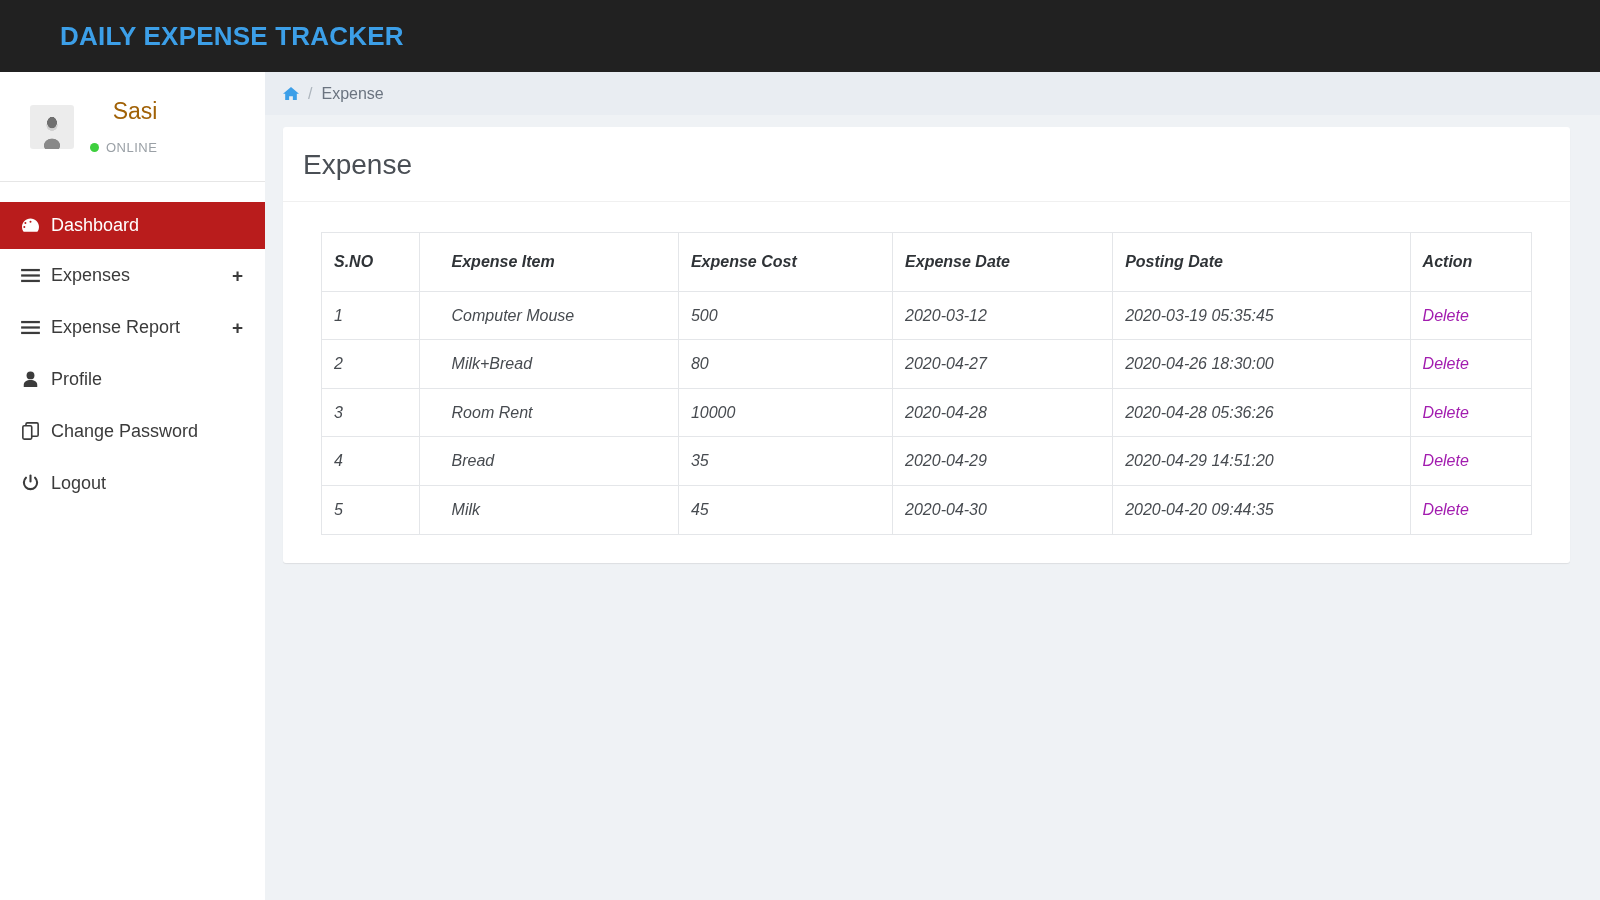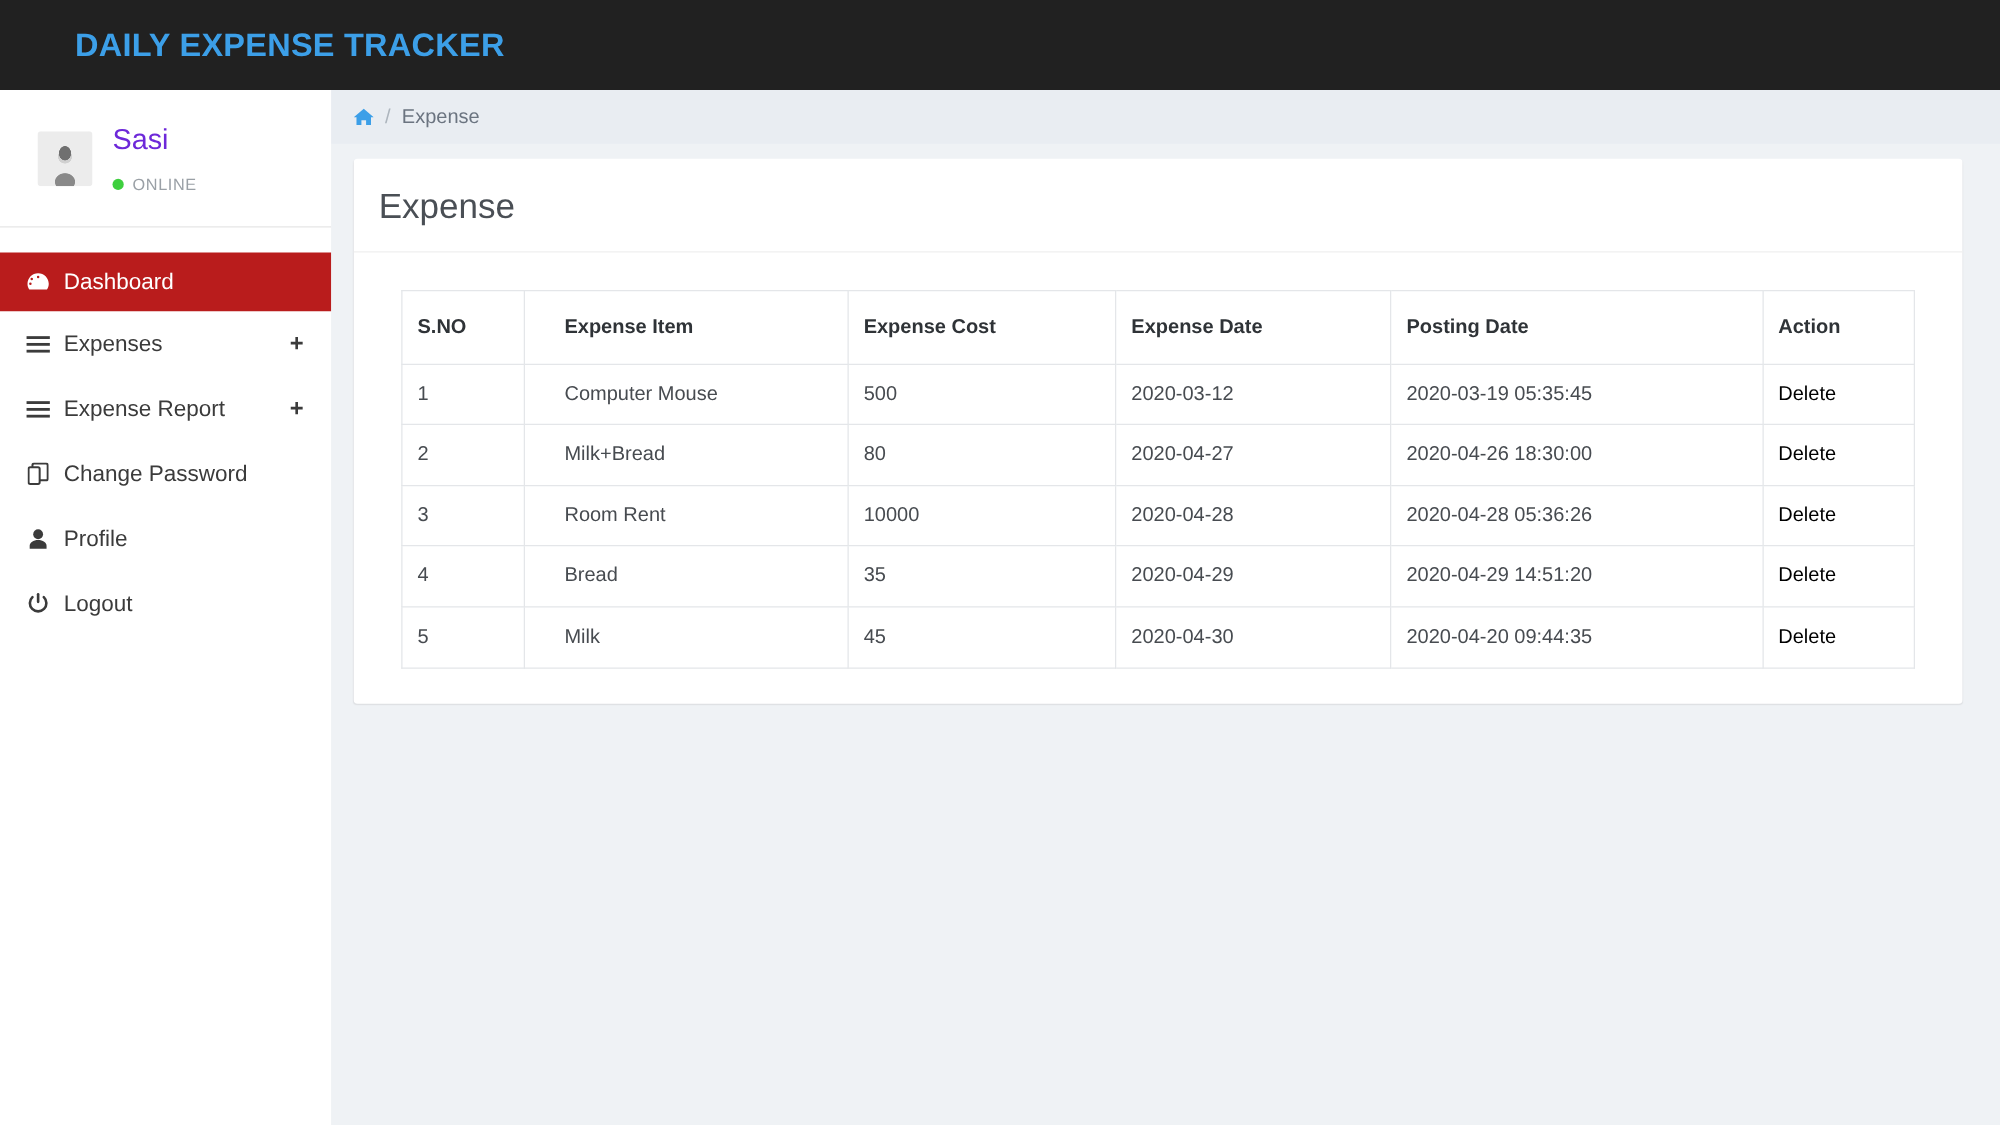--- a/index.html
+++ b/index.html
@@ -43,21 +43,21 @@
     background:
       radial-gradient(ellipse 11px 13px at 50% 40%, #6f6f6f 0%, #6f6f6f 42%, rgba(0,0,0,0) 46%),
       radial-gradient(ellipse 9px 9px at 50% 46%, #d8d4cf 0%, #d8d4cf 60%, rgba(0,0,0,0) 64%),
       radial-gradient(ellipse 14px 12px at 50% 92%, #8a8a8a 0%, #8a8a8a 55%, rgba(0,0,0,0) 60%),
       #f2f2f0;
     filter: grayscale(1) contrast(.95);
     flex: 0 0 auto;
   }
   .user-meta { margin-left: 16px; }
   .user-name {
-    font-size: 23px; color: #6d28d9; font-weight: 400; line-height: 1.15;
+    font-size: 23px; color: #a16207; font-weight: 400; line-height: 1.15; text-align: right;
   }
   .user-status {
     margin-top: 15px;
     display: flex; align-items: center;
     font-size: 13px; color: #9aa0a6; letter-spacing: .5px;
   }
   .dot {
     width: 9px; height: 9px; border-radius: 50%;
     background: #3ecf3e; margin-right: 7px;
   }
@@ -117,29 +117,30 @@
   .table-wrap { padding: 30px 38px 0 38px; }
   table { border-collapse: collapse; width: 100%; }
   th, td {
     border: 1px solid #e4e6e9;
     padding: 13px 12px;
     text-align: left;
     font-size: 16px;
     color: #474b50;
     font-weight: 400;
     line-height: 1.35;
+    font-style: italic;
   }
   th { font-weight: 700; color: #2f3337; padding: 18px 12px; }
   td.col-sno, th.col-sno { width: 82px; }
   td.col-item, th.col-item { width: 218px; padding-left: 32px; }
   td.col-cost, th.col-cost { width: 180px; }
   td.col-edate, th.col-edate { width: 185px; }
   td.col-pdate, th.col-pdate { width: 250px; }
   td.col-action, th.col-action { width: 102px; }
-  .delete-link { color: #000000; text-decoration: none; cursor: pointer; }
+  .delete-link { color: #a21caf; text-decoration: none; cursor: pointer; }
 
   .footer {
     text-align: center;
     margin-top: 22px;
     font-size: 14px;
     color: #8f969e;
     letter-spacing: .3px;
   }
   .footer a { color: #8fc4ea; text-decoration: none; }
 </style>
@@ -194,37 +195,37 @@
           <rect x="0" y="6.8" width="20" height="2.4" fill="#3b3b3b"></rect>
           <rect x="0" y="12.6" width="20" height="2.4" fill="#3b3b3b"></rect>
         </svg>
       </span>
       <span class="nav-label">Expense Report</span>
       <span class="nav-plus">+</span>
     </a>
 
     <a class="nav-item" href="#">
       <span class="nav-icon">
+        <svg width="15" height="17" viewBox="0 0 16 18" aria-hidden="true">
+          <circle cx="8" cy="4.6" r="4.2" fill="#3b3b3b"></circle>
+          <path fill="#3b3b3b" d="M8 9.6c-4 0-7.2 2.2-7.2 4.9V17h14.4v-2.5c0-2.7-3.2-4.9-7.2-4.9z"></path>
+        </svg>
+      </span>
+      <span class="nav-label">Profile</span>
+      <span class="nav-plus"></span>
+    </a>
+
+    <a class="nav-item" href="#">
+      <span class="nav-icon">
         <svg width="17" height="18" viewBox="0 0 18 19" aria-hidden="true">
           <rect x="4.2" y="0.9" width="12.9" height="14.2" rx="1.4" fill="none" stroke="#3b3b3b" stroke-width="1.7"></rect>
           <rect x="0.9" y="3.9" width="9.4" height="14.2" rx="1.4" fill="#ffffff" stroke="#3b3b3b" stroke-width="1.7"></rect>
         </svg>
       </span>
       <span class="nav-label">Change Password</span>
-      <span class="nav-plus"></span>
-    </a>
-
-    <a class="nav-item" href="#">
-      <span class="nav-icon">
-        <svg width="15" height="17" viewBox="0 0 16 18" aria-hidden="true">
-          <circle cx="8" cy="4.6" r="4.2" fill="#3b3b3b"></circle>
-          <path fill="#3b3b3b" d="M8 9.6c-4 0-7.2 2.2-7.2 4.9V17h14.4v-2.5c0-2.7-3.2-4.9-7.2-4.9z"></path>
-        </svg>
-      </span>
-      <span class="nav-label">Profile</span>
       <span class="nav-plus"></span>
     </a>
 
     <a class="nav-item" href="#">
       <span class="nav-icon">
         <svg width="17" height="18" viewBox="0 0 18 19" aria-hidden="true">
           <path d="M4.2 3.9a7 7 0 1 0 9.6 0" fill="none" stroke="#3b3b3b" stroke-width="2.2" stroke-linecap="round"></path>
           <rect x="7.9" y="0.4" width="2.2" height="8.6" rx="1.1" fill="#3b3b3b"></rect>
         </svg>
       </span>

